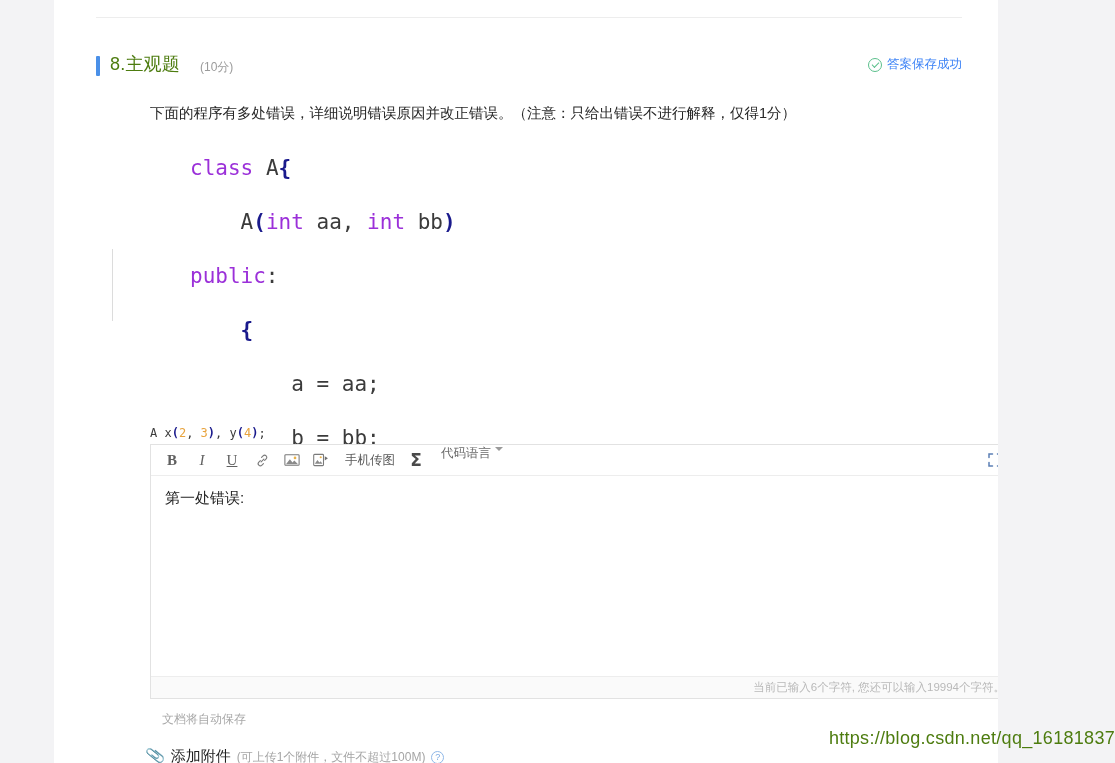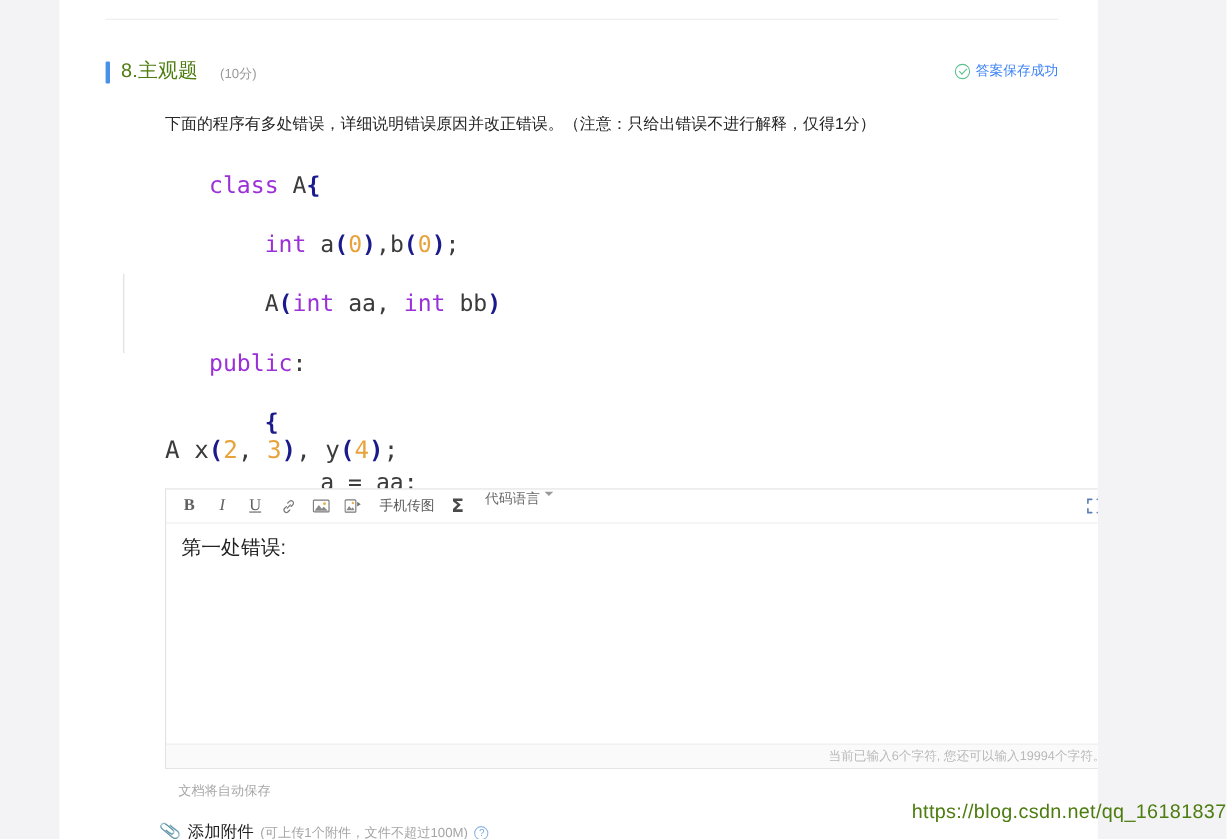--- a/index.html
+++ b/index.html
@@ -117,23 +117,23 @@
 
   .indent-guide {
     position: absolute;
     left: 58px; top: 249px;
     width: 1px; height: 72px;
     background: #dcdcdc;
   }
 
   .code-tail {
     position: absolute;
-    left: 96px; top: 397px;
+    left: 96px; top: 421px;
     font-family: "DejaVu Sans Mono", "Liberation Mono", monospace;
-    font-size: 22px;
+    font-size: 12px;
     line-height: 25px;
     color: #3b3b3b;
     white-space: pre;
   }
 
   
   .editor {
     position: absolute;
     left: 96px; top: 444px;
     width: 866px; height: 255px;
@@ -191,21 +191,21 @@
     position:absolute;
     right: 10px; top: 5px;
     width: 20px; height: 20px;
     cursor:pointer;
   }
 
   .edit-area {
     position: relative;
     height: 190px;
     padding: 12px 14px;
-    font-size: 18px;
+    font-size: 15px;
     color: #222;
     line-height: 20px;
   }
   .counter-bar {
     position: absolute;
     left: 0; right: 0; bottom: 0;
     height: 22px;
     background: #fafafa;
     border-top: 1px solid #ededed;
     display:flex;
@@ -288,21 +288,20 @@
     <div class="saved-badge">
       <span class="saved-icon"></span>
       <span class="saved-text">答案保存成功</span>
     </div>
   </div>
 
   <div class="q-stem">下面的程序有多处错误，详细说明错误原因并改正错误。（注意：只给出错误不进行解释，仅得1分）</div>
 
   <div class="code">
 <div class="ln"><span class="kw">class</span> <span class="id">A</span><span class="br">{</span></div>
-<div class="ln">    <span class="kw">int</span> <span class="id">a</span><span class="br">(</span><span class="num">0</span><span class="br">)</span><span class="op">,</span><span class="id">b</span><span class="br">(</span><span class="num">0</span><span class="br">)</span><span class="op">;</span></div>
 <div class="ln">    <span class="id">A</span><span class="br">(</span><span class="kw">int</span> <span class="id">aa</span><span class="op">,</span> <span class="kw">int</span> <span class="id">bb</span><span class="br">)</span></div>
 <div class="ln"><span class="kw">public</span><span class="op">:</span></div>
 <div class="ln">    <span class="br">{</span></div>
 <div class="ln">        <span class="id">a</span> <span class="op">=</span> <span class="id">aa</span><span class="op">;</span></div>
 <div class="ln">        <span class="id">b</span> <span class="op">=</span> <span class="id">bb</span><span class="op">;</span></div>
 <div class="ln">    <span class="br">}</span></div>
 <div class="ln"><span class="br">}</span><span class="op">;</span></div>
   </div>
   <div class="indent-guide"></div>
 

